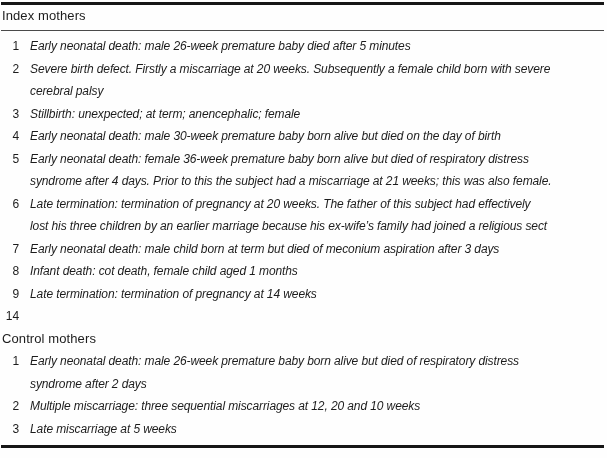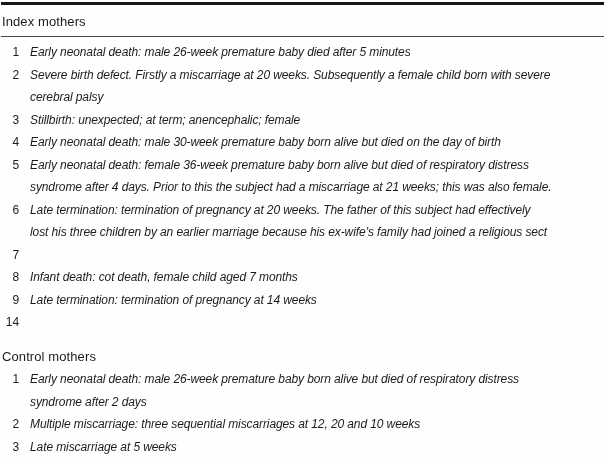--- a/index.html
+++ b/index.html
@@ -35,25 +35,25 @@
   .rule-mid    { margin-top: 3px; }
   .rule-bottom { margin-top: 5px; }
   .section-header {
     margin-left: 2px;
     font-size: 13px;
     line-height: 22px;
     letter-spacing: 0.1px;
     white-space: pre;
   }
   .section-header.first {
-    margin-top: 6px;
+    margin-top: 0;
   }
   .section-header.second {
     line-height: 22.5px;
-    margin-top: 12px;
+    margin-top: 0;
   }
   .item-list {
     margin: 0;
     padding: 0;
   }
   .item-list.first {
     margin-top: 4px;
   }
   .item-row {
     display: flex;
@@ -108,24 +108,25 @@
         <span class="item-text">Early neonatal death: female 36-week premature baby born alive but died of respiratory distress
 syndrome after 4 days. Prior to this the subject had a miscarriage at 21 weeks; this was also female.</span>
       </div>
       <div class="item-row">
         <span class="item-num">6</span>
         <span class="item-text">Late termination: termination of pregnancy at 20 weeks. The father of this subject had effectively
 lost his three children by an earlier marriage because his ex-wife’s family had joined a religious sect</span>
       </div>
       <div class="item-row">
         <span class="item-num">7</span>
+        <span class="item-text">Early neonatal death: male child born at term but died of meconium aspiration after 3 days</span>
       </div>
       <div class="item-row">
         <span class="item-num">8</span>
-        <span class="item-text">Infant death: cot death, female child aged 7 months</span>
+        <span class="item-text">Infant death: cot death, female child aged 1 months</span>
       </div>
       <div class="item-row">
         <span class="item-num">9</span>
         <span class="item-text">Late termination: termination of pregnancy at 14 weeks</span>
       </div>
       <div class="item-row">
         <span class="item-num">14</span>
       </div>
     </div>
 

